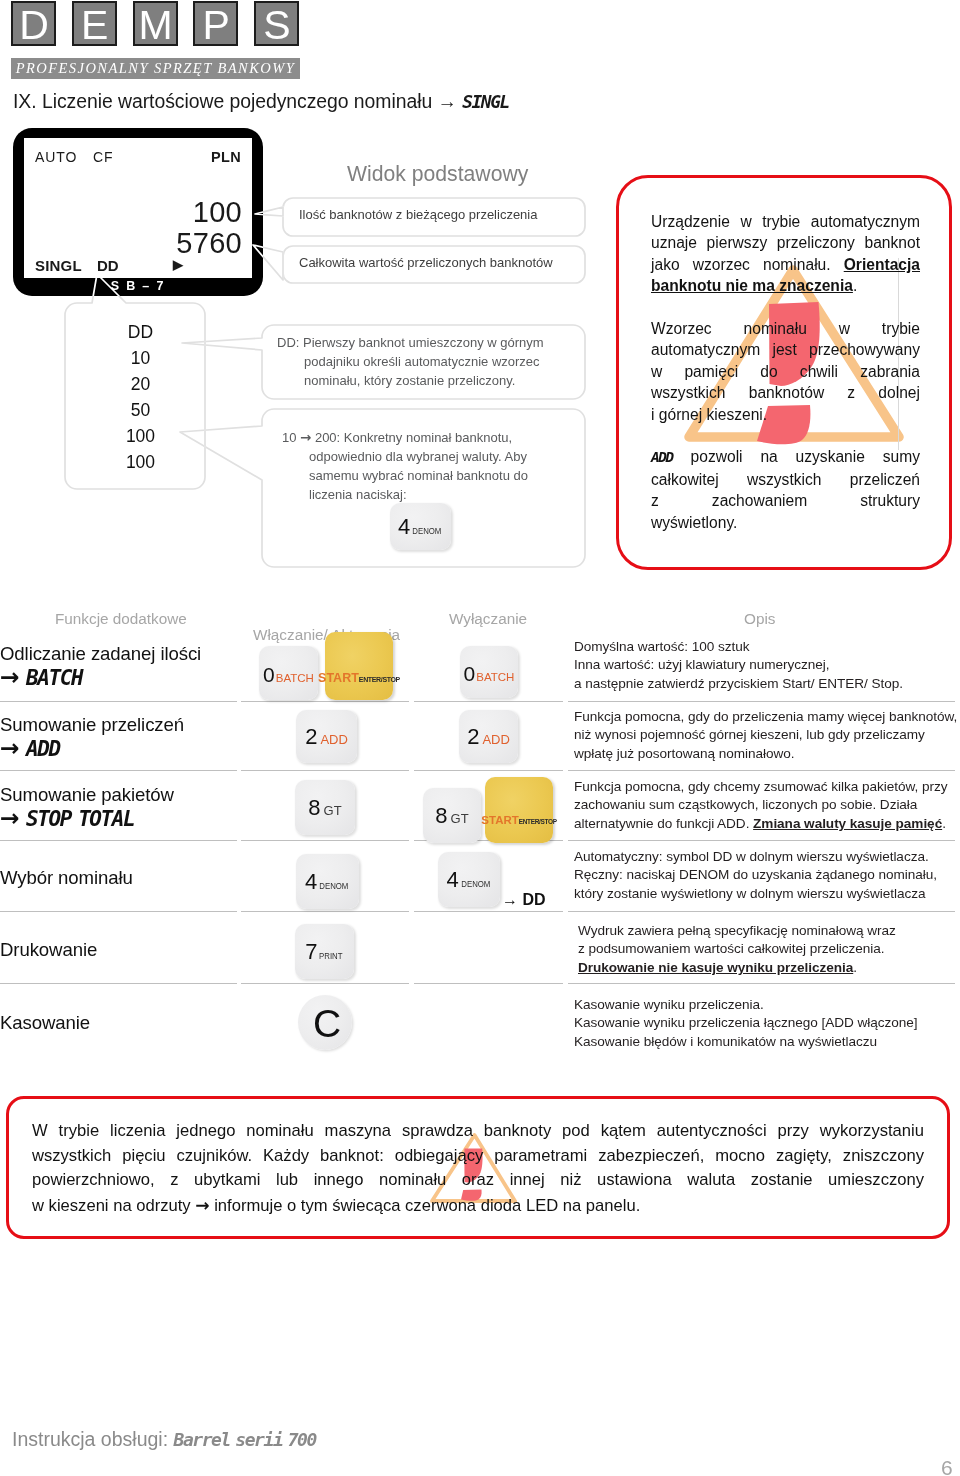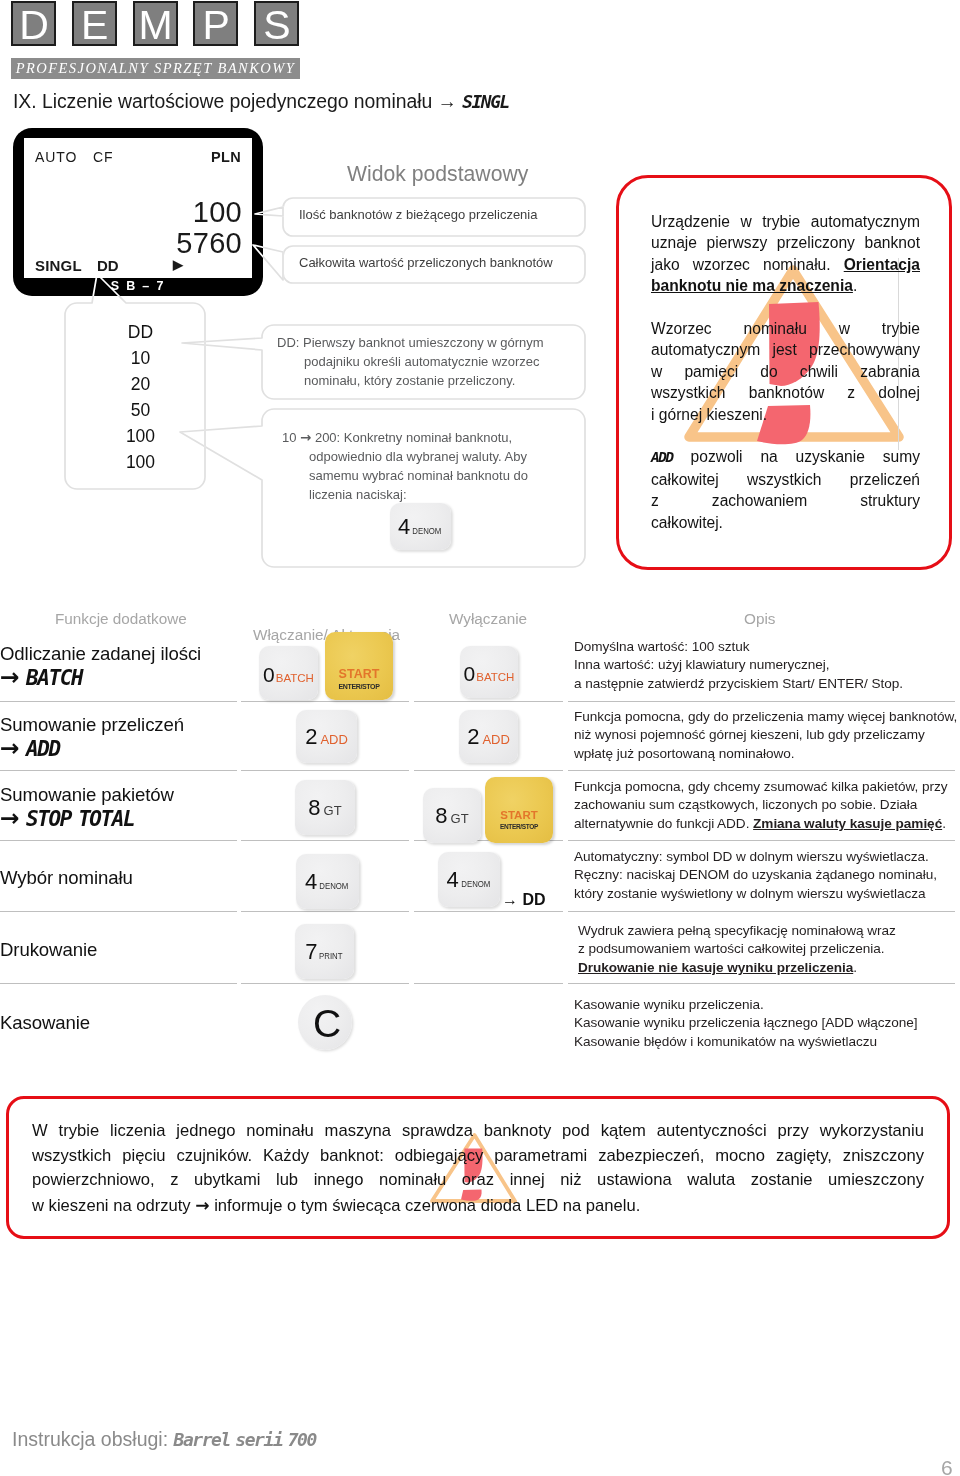--- a/index.html
+++ b/index.html
@@ -81,21 +81,21 @@
   
   .key{position:absolute;border-radius:10px;display:flex;align-items:center;justify-content:center;}
   .key.num{background:radial-gradient(ellipse at 38% 30%,#f2f2f3 0%,#ededee 50%,#e4e4e6 100%);
       box-shadow:1.5px 1.5px 2.5px rgba(0,0,0,.13);}
   .key.rnd{border-radius:50%;}
   .key.start{background:radial-gradient(ellipse at 40% 35%,#f0d264 0%,#ebc850 55%,#e4bd42 100%);
       box-shadow:1.5px 1.5px 2.5px rgba(0,0,0,.17);}
   .key .n{font-weight:400;color:#111;line-height:1;}
   .key .lab{font-weight:400;color:#E0612E;line-height:1;}
   .key .kk{display:flex;align-items:baseline;}
-  .key .sc{display:flex;flex-direction:column;align-items:center;margin-top:21px;}
+  .key .sc{display:flex;align-items:center;margin-top:21px;}
   .key .s1{color:#E3762B;font-weight:bold;line-height:1;}
   .key .s2{color:#2b2b2b;font-weight:bold;line-height:1;}
 
   
   #noteBox{left:6px;top:1096px;width:938px;height:137px;border:3.6px solid #E60E16;border-radius:18px;}
   #noteTxt{position:absolute;left:32px;top:1119px;width:892px;font-size:16.6px;line-height:24.5px;color:#121212;}
 
   
   #footer{left:12px;top:1430px;font-size:19.5px;color:#8a8a8a;line-height:1;white-space:nowrap;}
   #pageno{left:941px;top:1457px;font-size:21px;color:#a6a6a6;line-height:1;}
@@ -358,21 +358,21 @@
       <div class="jl">Wzorzec nominału w trybie</div>
       <div class="jl">automatycznym jest przechowywany</div>
       <div class="jl">w pamięci do chwili zabrania</div>
       <div class="jl">wszystkich banknotów z dolnej</div>
       <div class="ll">i górnej kieszeni.</div>
     </div>
     <div class="wp">
       <div class="jl"><span class="mono">ADD</span><span> pozwoli na uzyskanie sumy</span></div>
       <div class="jl">całkowitej wszystkich przeliczeń</div>
       <div class="jl">z zachowaniem struktury</div>
-      <div class="ll">całkowitej.</div>
+      <div class="ll">wyświetlony.</div>
     </div>
   </div>
 
   <div class="abs" id="noteBox"></div>
   <svg class="wm" id="wmtri2" style="left:428px;top:1132px;width:92px;height:74px" viewBox="0 0 92 74">
     <path d="M46.5 3.0 L87.0 69.0 L4.0 69.0 Z" fill="none" stroke="#F8C489" stroke-width="3.8" stroke-linejoin="round"></path>
     <path d="M36.4 16.6 L54.2 16.4 C55.0 27.0 54.5 37.0 51.6 42.5 C48.5 48.0 42.5 50.5 39.2 50.5 L36.5 50.0 Z" fill="#F4666F"></path>
     <path d="M35.2 57.9 L53.5 57.5 C54.0 62.5 53.0 65.5 50.5 67.5 C48.0 69.5 38.5 69.0 33.0 67.5 Z" fill="#F4666F"></path>
   </svg>
   <div class="abs" id="noteTxt">

